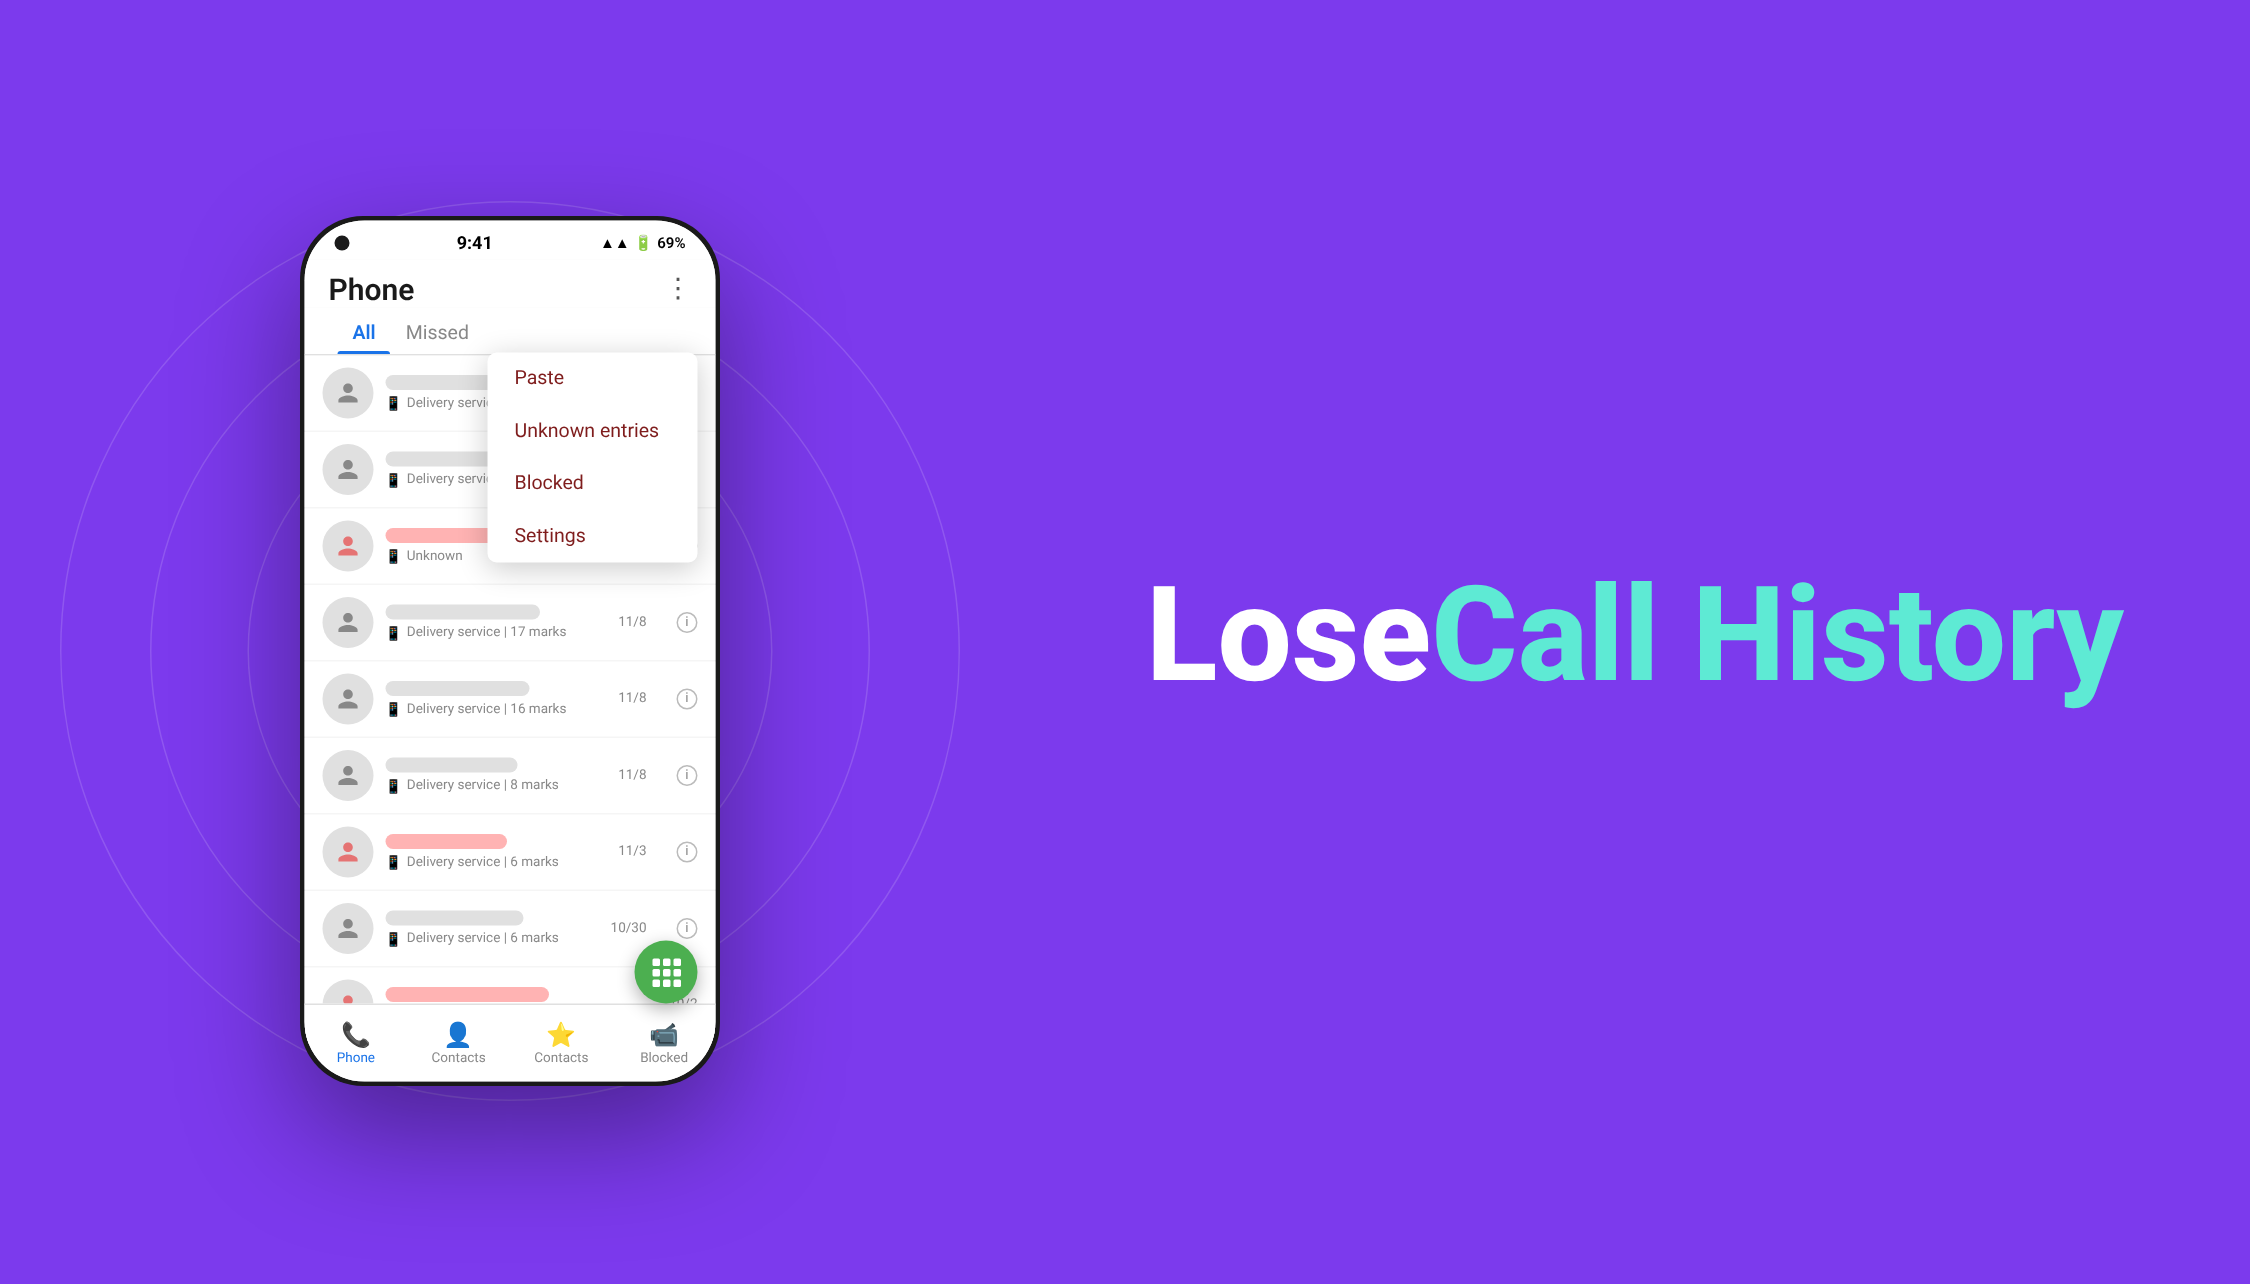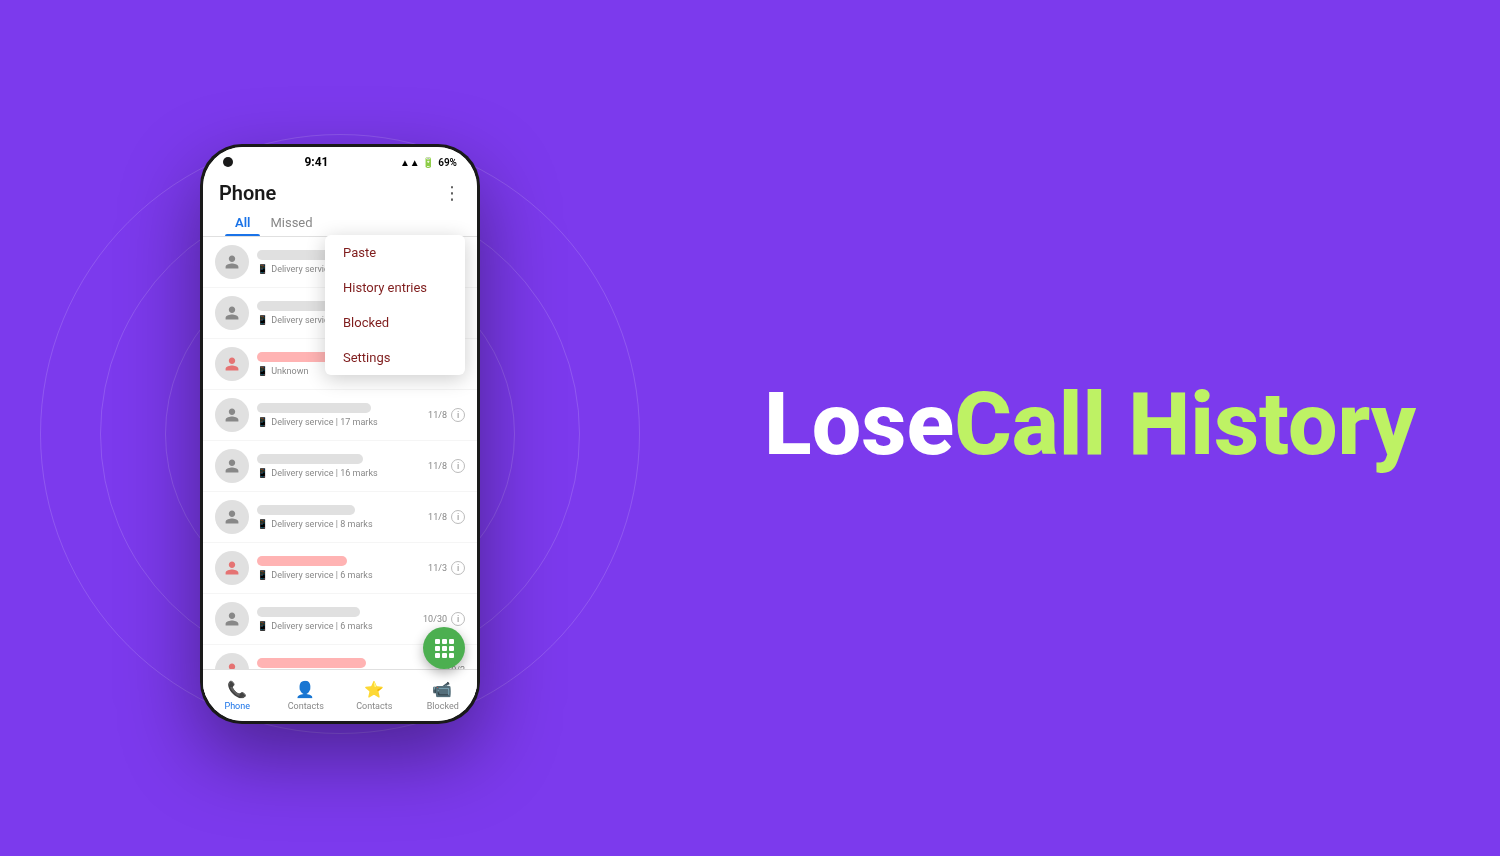--- a/index.html
+++ b/index.html
@@ -220,21 +220,21 @@
       display: flex;
       align-items: center;
       gap: 2px;
     }
 
     .call-meta {
       font-size: 9px;
       color: #888;
       display: flex;
       align-items: center;
-      gap: 4px;
+      gap: 20px;
       white-space: nowrap;
     }
 
     .info-icon {
       width: 14px;
       height: 14px;
       border: 1px solid #bbb;
       border-radius: 50%;
       display: flex;
       align-items: center;
@@ -320,21 +320,21 @@
       font-size: 88px;
       font-weight: 800;
       color: white;
       line-height: 1;
       margin-bottom: 8px;
     }
 
     .hero-text-line2 {
       font-size: 88px;
       font-weight: 800;
-      color: #bef264;
+      color: #5eead4;
       line-height: 1;
     }
 
     .small-icon {
       font-size: 9px;
       margin-right: 1px;
     }
   </style>
 </head>
 <body>
@@ -370,21 +370,21 @@
         <div class="tab active">
           <span>All</span>
         </div>
         <div class="tab">
           <span>Missed</span>
         </div>
       </div>
 
       <div class="context-menu">
         <div class="context-menu-item">Paste</div>
-        <div class="context-menu-item">History entries</div>
+        <div class="context-menu-item">Unknown entries</div>
         <div class="context-menu-item">Blocked</div>
         <div class="context-menu-item">Settings</div>
       </div>
 
       <div class="call-list">
 
         <div class="call-item">
           <div class="call-avatar">
             <svg width="16" height="16" viewBox="0 0 24 24" fill="#888">
                 <path d="M12 12c2.7 0 4.8-2.1 4.8-4.8S14.7 2.4 12 2.4 7.2 4.5 7.2 7.2 9.3 12 12 12zm0 2.4c-3.2 0-9.6 1.6-9.6 4.8v2.4h19.2v-2.4c0-3.2-6.4-4.8-9.6-4.8z"></path>

